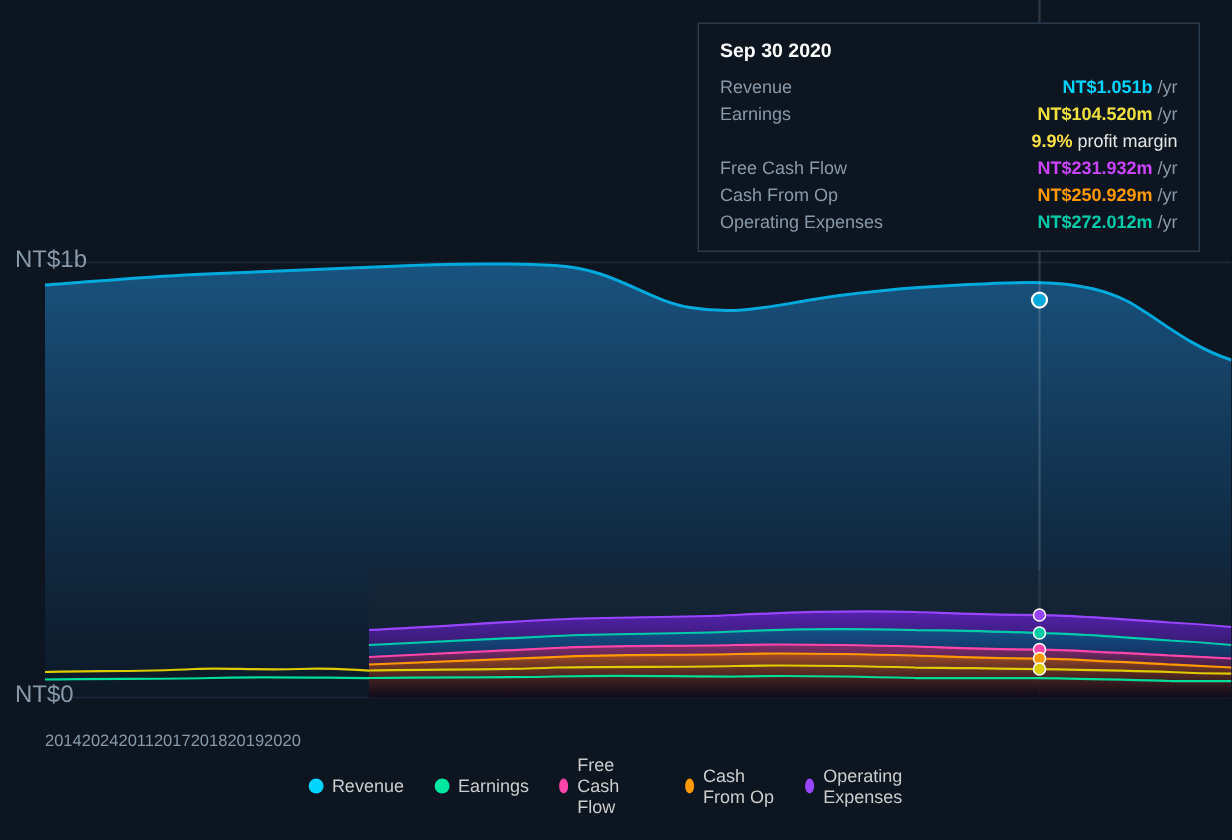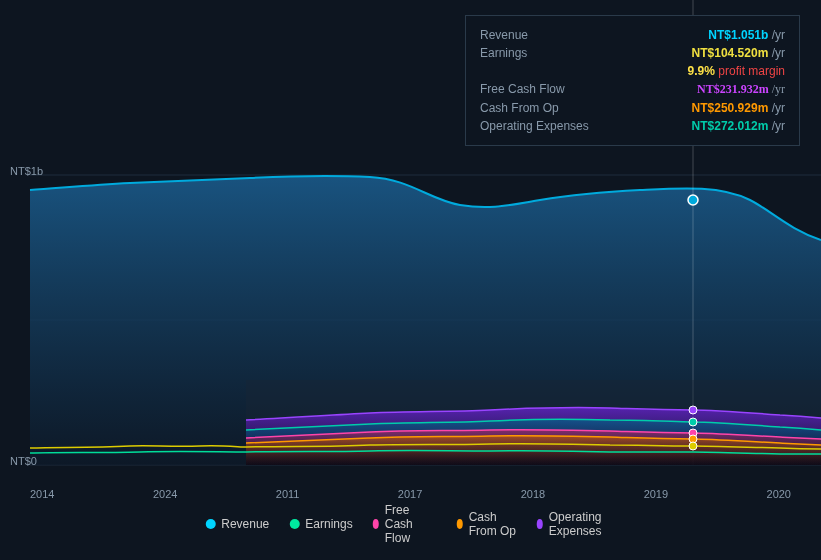--- a/index.html
+++ b/index.html
@@ -49,48 +49,48 @@
     .tooltip-label {
       color: #8899aa;
     }
 
     .tooltip-value {
       font-weight: bold;
     }
 
     .color-cyan { color: #00d4ff; margin-left: 16px; }
     .color-yellow { color: #f0e040; }
-    .color-purple { color: #cc44ff; font-family: Liberation Serif, serif; }
+    .color-purple { color: #cc44ff; }
     .color-orange { color: #ff9900; margin-left: 31px; }
     .color-teal { color: #00ccaa; }
 
     .y-label {
       position: absolute;
       left: 10px;
       color: #8899aa;
-      font-size: 11px;
+      font-size: 16px;
     }
 
     .y-label-top {
       top: 165px;
     }
 
     .y-label-bottom {
       top: 455px;
       text-align: right;
     }
 
     
     .x-labels {
       position: absolute;
       bottom: 60px;
       left: 0;
       width: 821px;
       display: flex;
-      justify-content: space-between;
+      justify-content: flex-start;
       padding: 0 30px;
     }
 
     .x-label {
       color: #8899aa;
       font-size: 11px;
     }
 
     
     .legend {
@@ -204,34 +204,35 @@
     <span class="x-label">2014</span>
     <span class="x-label">2024</span>
     <span class="x-label">2011</span>
     <span class="x-label">2017</span>
     <span class="x-label">2018</span>
     <span class="x-label">2019</span>
     <span class="x-label">2020</span>
   </div>
 
   <div class="tooltip">
+    <div class="tooltip-date">Sep 30 2020</div>
 
     <div class="tooltip-row">
       <span class="tooltip-label">Revenue</span>
       <span class="tooltip-value color-cyan">NT$1.051b <span style="color:#8899aa;font-weight:normal">/yr</span></span>
     </div>
 
     <div class="tooltip-row">
       <span class="tooltip-label">Earnings</span>
       <span class="tooltip-value color-yellow">NT$104.520m <span style="color:#8899aa;font-weight:normal">/yr</span></span>
     </div>
 
     <div class="tooltip-row">
       <span class="tooltip-label"></span>
-      <span><span style="color:#fde047;font-weight:bold">9.9%</span> <span style="color:#ef4444">profit margin</span></span>
+      <span><span style="color:#fde047;font-weight:bold">9.9%</span> <span style="color:#e5e5e5">profit margin</span></span>
     </div>
 
     <div class="tooltip-row">
       <span class="tooltip-label">Free Cash Flow</span>
       <span class="tooltip-value color-purple">NT$231.932m <span style="color:#8899aa;font-weight:normal">/yr</span></span>
     </div>
 
     <div class="tooltip-row">
       <span class="tooltip-label">Cash From Op</span>
       <span class="tooltip-value color-orange">NT$250.929m <span style="color:#8899aa;font-weight:normal">/yr</span></span>

